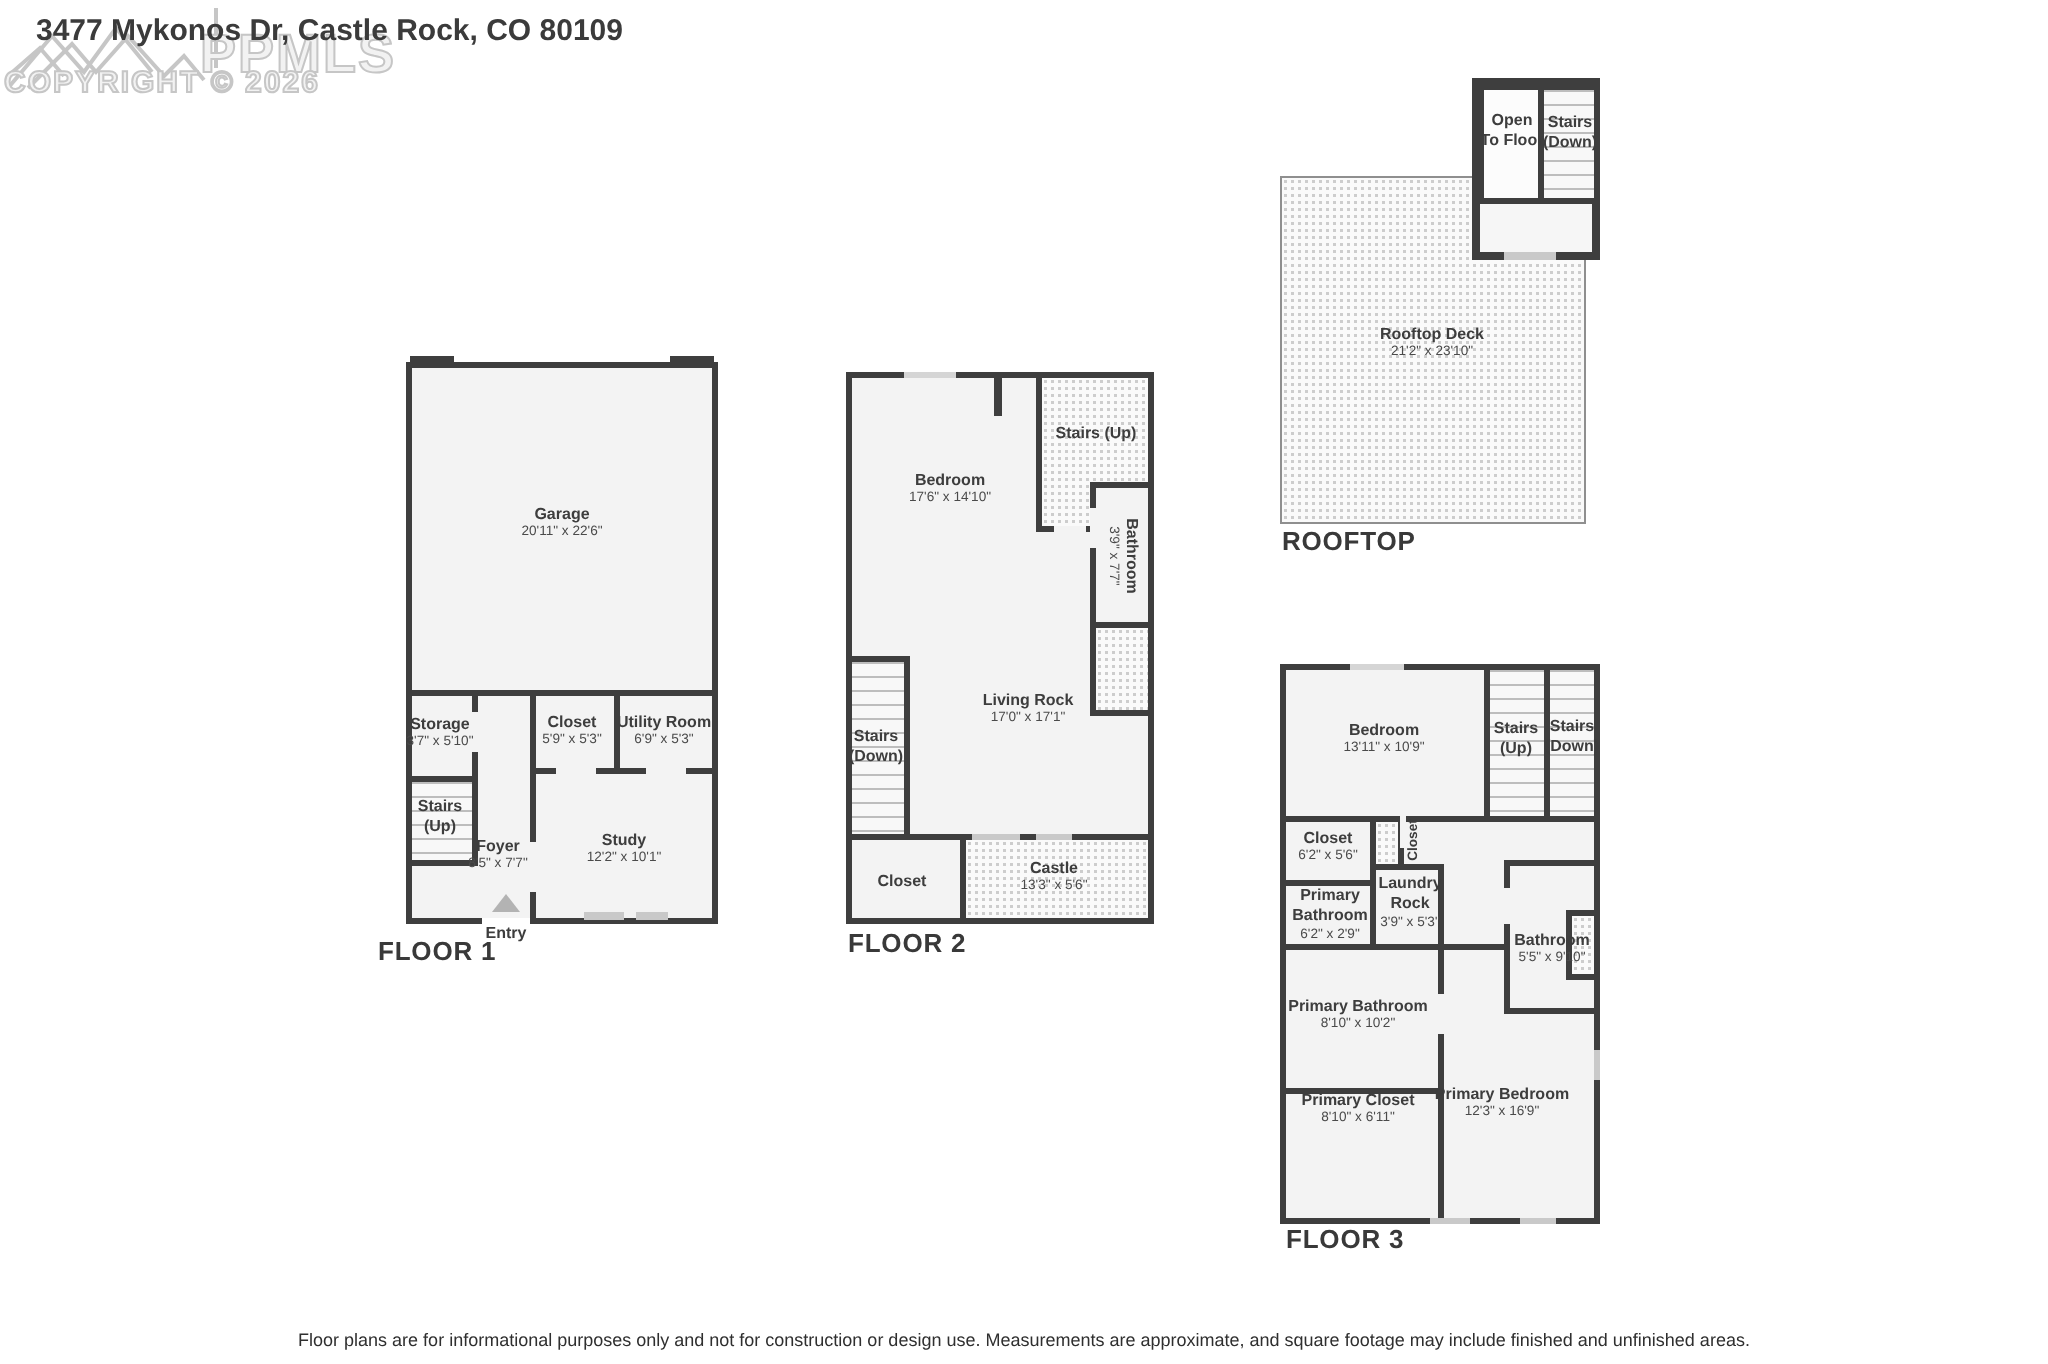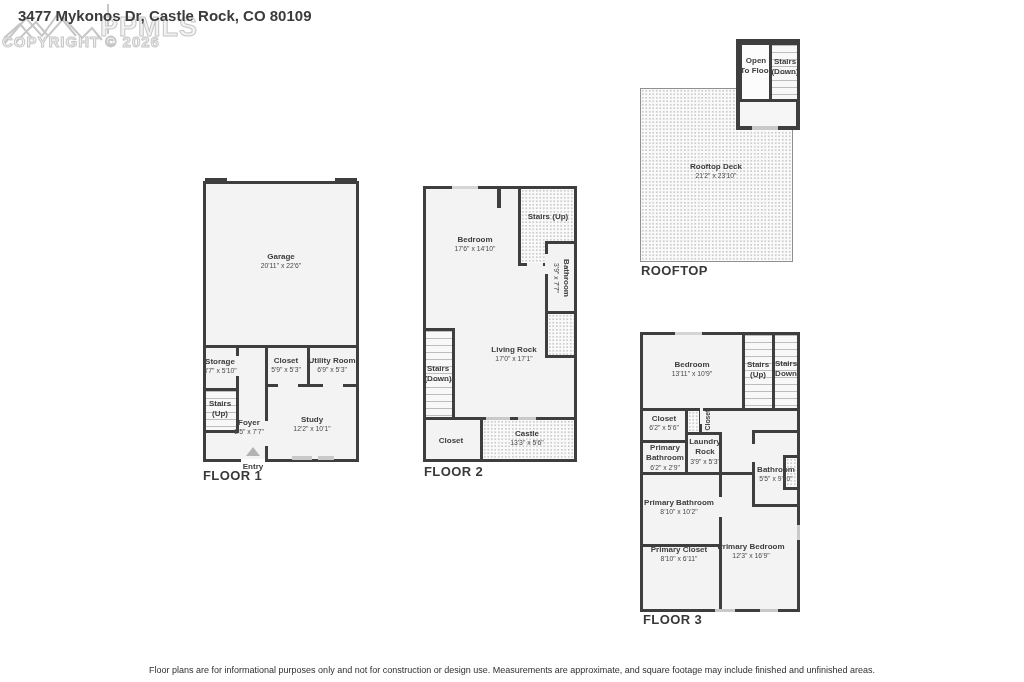--- a/index.html
+++ b/index.html
@@ -108,21 +108,21 @@
   </div>
   <div class="rl" style="left:109px;top:244px;">
     <span class="rn">Study</span>
     <span class="rd">12'2" x 10'1"</span>
   </div>
   <div class="entry-tri" style="left:43px;top:266px;"></div>
   <div class="rl" style="left:50px;top:286px;">
     <span class="rn">Entry</span>
   </div>
 </div>
-<div class="floorlbl" style="left:203px;top:468px;">FLOOR 1</div>
+<div class="floorlbl" style="left:189px;top:468px;">FLOOR 1</div>
 
 <div class="floor" style="left:423px;top:186px;width:154px;height:276px;">
   <div class="room" style="left:0;top:0;width:154px;height:276px;"></div>
   <div class="room dots" style="left:95px;top:0;width:59px;height:80px;"></div>
   <div class="room" style="left:122px;top:55px;width:32px;height:73px;"></div>
   <div class="room dots" style="left:122px;top:125px;width:32px;height:47px;"></div>
   <div class="room treads" style="left:0;top:142px;width:32px;height:92px;"></div>
   <div class="room" style="left:0;top:231px;width:60px;height:45px;"></div>
   <div class="room dots" style="left:57px;top:231px;width:97px;height:45px;"></div>
   <div class="stub" style="left:74px;top:0;width:4px;height:22px;"></div>

